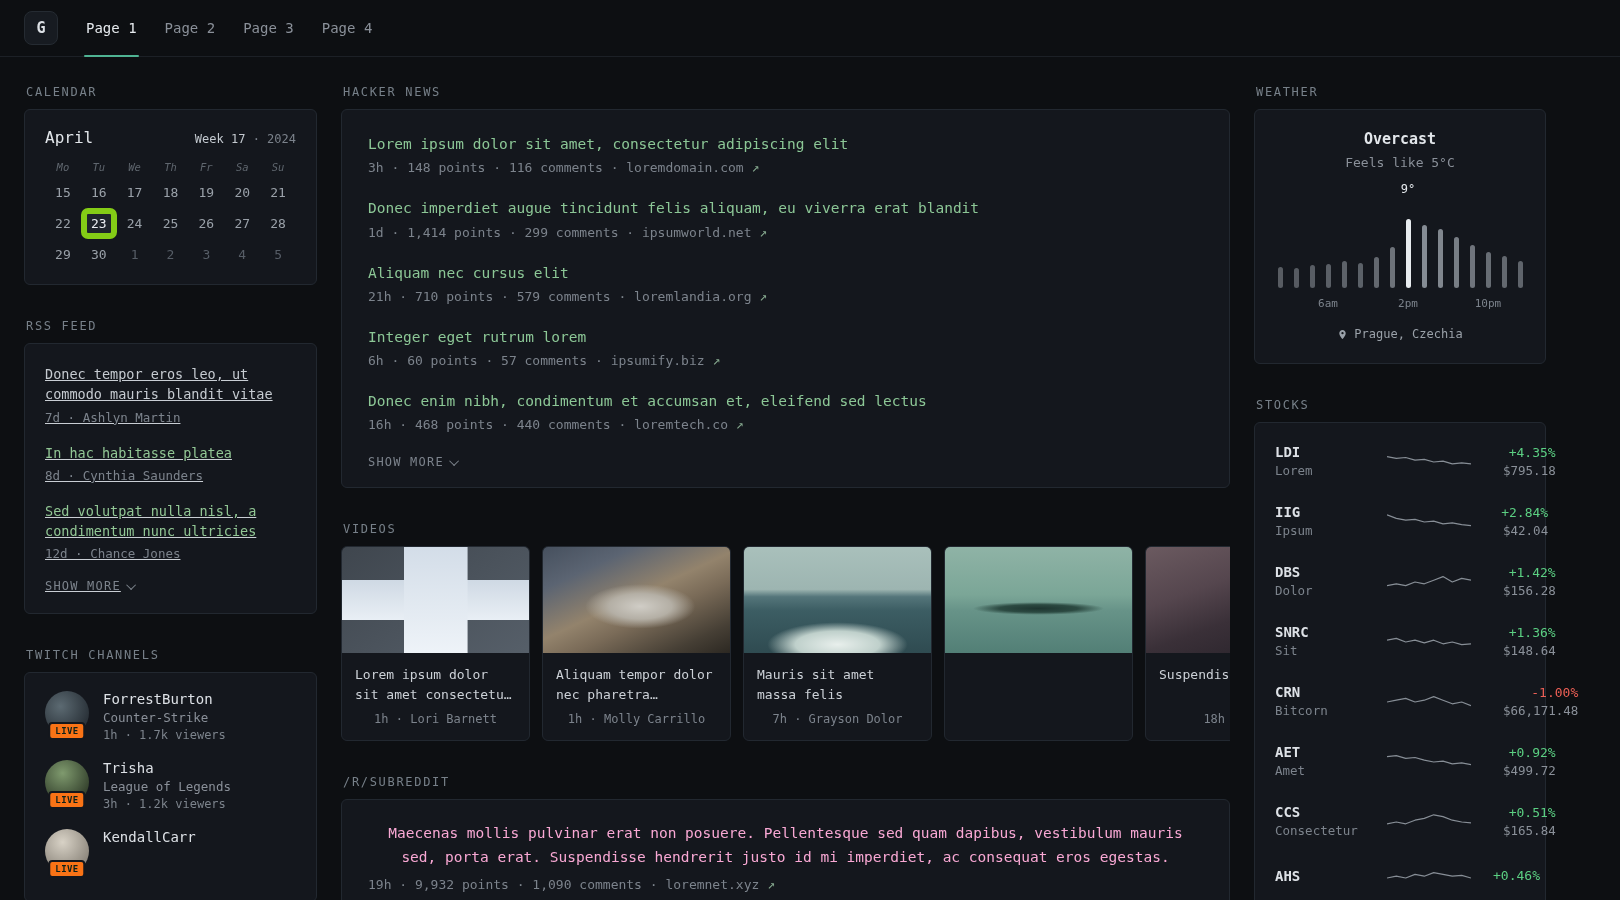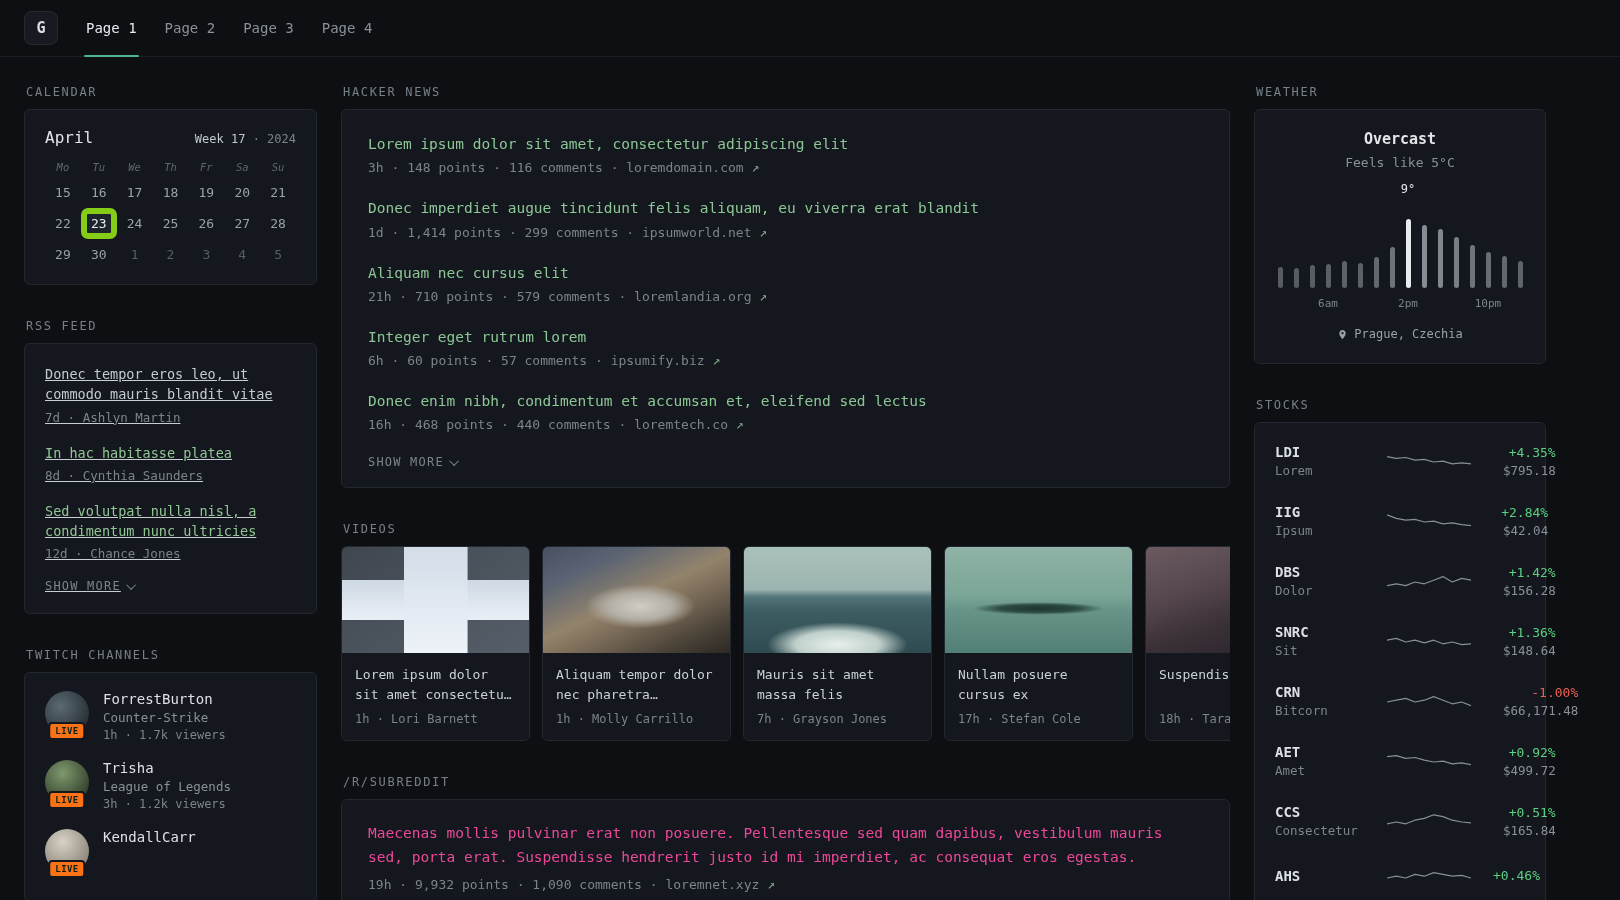--- a/index.html
+++ b/index.html
@@ -75,24 +75,24 @@
     linear-gradient(155deg,#46505e 0%,#5b6472 22%,#93836c 48%,#7a6b58 62%,#463f35 85%,#2c2822 100%);}
   .thumb-3{background:
     radial-gradient(ellipse 50% 28% at 50% 92%, #e8efec 0%, #bfd0cb 45%, rgba(0,0,0,0) 75%),
     linear-gradient(#a9c0bb 0%,#9db5b1 40%,#54757a 47%,#3c5d63 60%,#2f4b51 100%);}
   .thumb-4{background:
     radial-gradient(ellipse 35% 6% at 50% 58%, #1e3530 0%, #2c4a42 60%, rgba(0,0,0,0) 100%),
     linear-gradient(#8fb3a6 0%,#7ba697 45%,#679388 60%,#527f76 100%);}
   .thumb-5{background:linear-gradient(160deg,#6b5a60 0%,#55464e 35%,#3a3038 60%,#241f27 100%);}
   .v-body{padding:12px 13px 14px;}
   .v-title{font-size:13px;color:#ccd1d7;line-height:1.5;display:-webkit-box;-webkit-line-clamp:2;-webkit-box-orient:vertical;overflow:hidden;height:39px;}
-  .v-meta{font-size:12px;color:#7c838c;margin-top:8px;}
+  .v-meta{font-size:12px;color:#7c838c;margin-top:8px;text-align:center;}
   
   .sub-card{padding:22px 26px;}
-  .sub-title{font-size:14.5px;color:#ec4899;line-height:1.6;cursor:pointer;}
+  .sub-title{font-size:14.5px;color:#f9a8d4;line-height:1.6;cursor:pointer;text-align:center;}
   .sub-card .meta{font-size:13px;margin-top:8px;}
   
   .weather-card{padding:20px 20px 22px;text-align:center;}
   .w-cond{font-size:15px;color:#e2e6ea;font-weight:bold;}
   .w-feels{font-size:13px;color:#8a9099;margin-top:7px;}
   .w-chart{position:relative;width:245px;height:88px;margin:30px auto 0;display:flex;align-items:flex-end;gap:11px;}
   .wbar{width:5px;border-radius:3px;background:#aab1b9;}
   .wbar.peak{background:#e8ecef;}
   .w-temp-label{position:absolute;top:-18px;transform:translateX(-50%);font-size:12px;color:#e6eaee;}
   .w-times{position:relative;width:245px;height:14px;margin:9px auto 0;font-size:11px;color:#7c838c;}
@@ -279,29 +279,25 @@
           <div class="thumb thumb-2"></div>
           <div class="v-body">
             <div class="v-title">Aliquam tempor dolor nec pharetra…</div>
             <div class="v-meta">1h · Molly Carrillo</div>
           </div>
         </div>
         <div class="card v-card">
           <div class="thumb thumb-3"></div>
           <div class="v-body">
             <div class="v-title">Mauris sit amet massa felis</div>
-            <div class="v-meta">7h · Grayson Jones</div>
+            <div class="v-meta">7h · Grayson Dolor</div>
           </div>
         </div>
         <div class="card v-card">
           <div class="thumb thumb-4"></div>
-          <div class="v-body">
-            <div class="v-title">Nullam posuere cursus ex</div>
-            <div class="v-meta">17h · Stefan Cole</div>
-          </div>
         </div>
         <div class="card v-card">
           <div class="thumb thumb-5"></div>
           <div class="v-body">
             <div class="v-title">Suspendisse diam</div>
             <div class="v-meta">18h · Tara</div>
           </div>
         </div>
       </div>
     </section>

